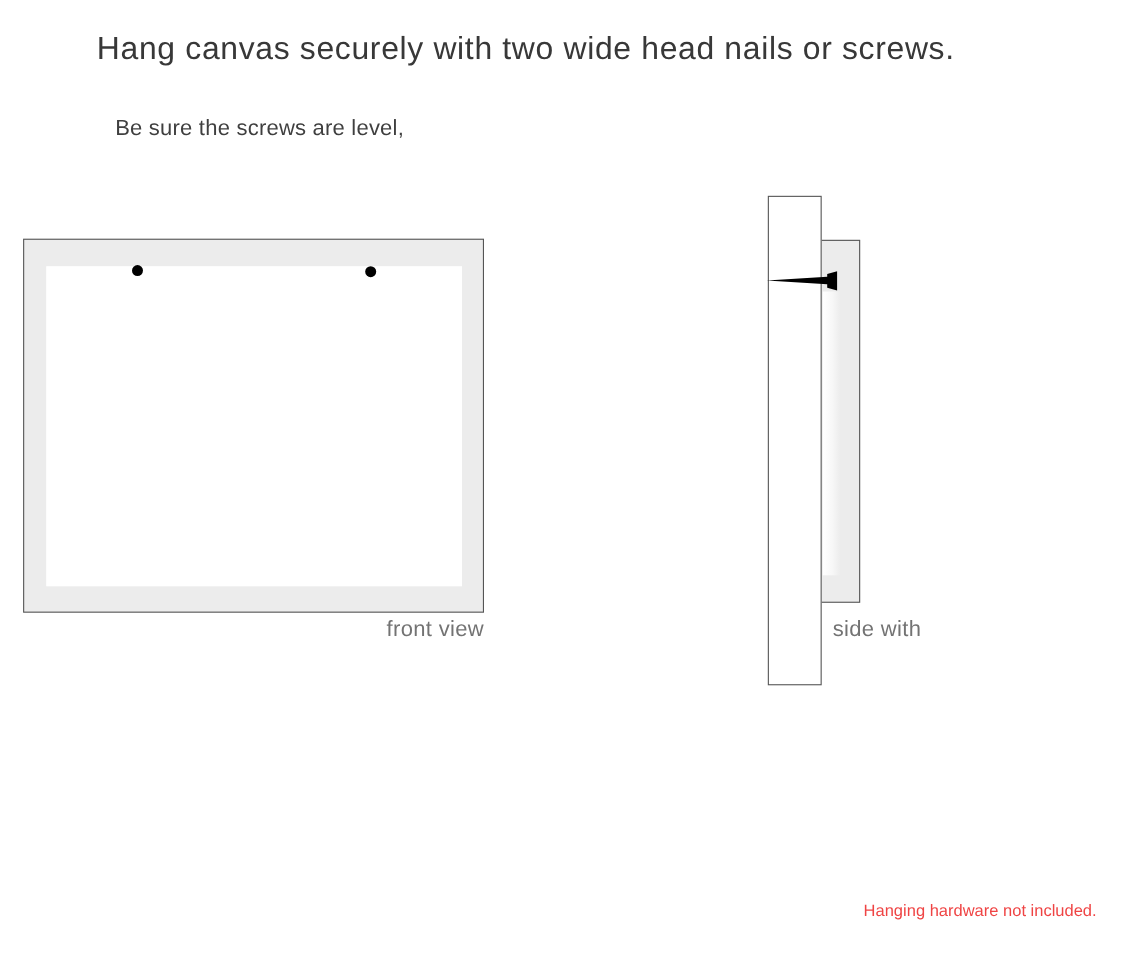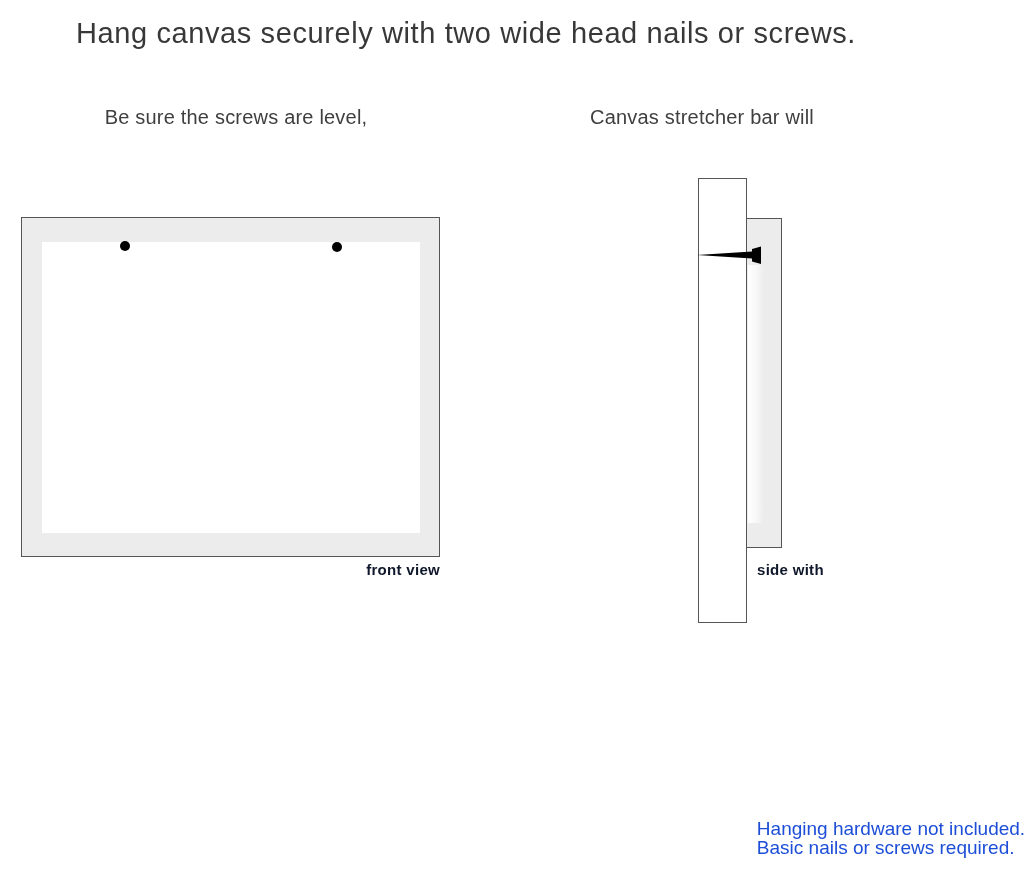--- a/index.html
+++ b/index.html
@@ -10,21 +10,21 @@
     background: #ffffff;
     overflow: hidden;
     font-family: "Liberation Sans", sans-serif;
     color: #3f3f3f;
   }
   .title {
     position: absolute;
     top: 13px;
     left: 462px;
     transform: translateX(-50%);
-    margin: 4px;
+    margin: 16px;
     font-size: 29px;
     font-weight: 300;
     letter-spacing: 0.6px;
     color: #383838;
     white-space: nowrap;
   }
   .note {
     position: absolute;
     top: 104px;
     text-align: center;
@@ -57,24 +57,24 @@
     position: absolute;
     width: 10px; height: 10px;
     border-radius: 50%;
     background: var(--nail-color, #000000);
   }
   .dot-left  { left: 98px;  top: 23px; }
   .dot-right { left: 310px; top: 24px; }
 
   .view-label {
     position: absolute;
-    font-size: 15px;
-    font-weight: 700;
+    font-size: 20px;
+    font-weight: 400;
     letter-spacing: 0.3px;
-    color: #0f172a;
+    color: #737373;
     white-space: nowrap;
   }
   .front-label { top: 561px; left: 245px; width: 195px; text-align: right; }
   .side-label  { top: 561px; left: 757px; }
 
   
   .side-canvas {
     position: absolute;
     left: 745px; top: 218px;
     width: 37px; height: 330px;
@@ -100,56 +100,55 @@
     position: absolute;
     left: 690px; top: 241px;
     width: 80px; height: 28px;
   }
 
   .footer-note {
     position: absolute;
     top: 819px;
     left: 891px;
     transform: translateX(-50%);
-    font-size: 19px;
+    text-align: center;
+    font-size: 15px;
     font-weight: 300;
     line-height: 19px;
-    color: #1d4ed8;
+    color: #ef4444;
   }
   .footer-note div { white-space: nowrap; }
 </style>
 </head>
 <body>
 
 <div class="page">
 
   <h1 class="title">Hang canvas securely with two wide head nails or screws.</h1>
 
   <div class="note note-left">
     <div>Be sure the screws are level,</div>
   </div>
 
   <div class="note note-right">
-    <div>Canvas stretcher bar will</div>
   </div>
 
   <div class="front-frame">
     <div class="front-inner"></div>
     <div class="dot dot-left"></div>
     <div class="dot dot-right"></div>
   </div>
   <div class="view-label front-label">front view</div>
 
   <div class="side-canvas">
     <div class="side-canvas-highlight"></div>
   </div>
   <div class="side-bar"></div>
   <svg class="nail-svg" viewBox="690 241 80 28" aria-hidden="true">
     <polygon points="697,255 752,251.5 752,249 761,246.5 761,264 752,261.5 752,258.5" fill="#000000"></polygon>
   </svg>
   <div class="view-label side-label">side with</div>
 
   <div class="footer-note">
     <div>Hanging hardware not included.</div>
-    <div>Basic nails or screws required.</div>
   </div>
 
 </div>
 
 </body></html>

